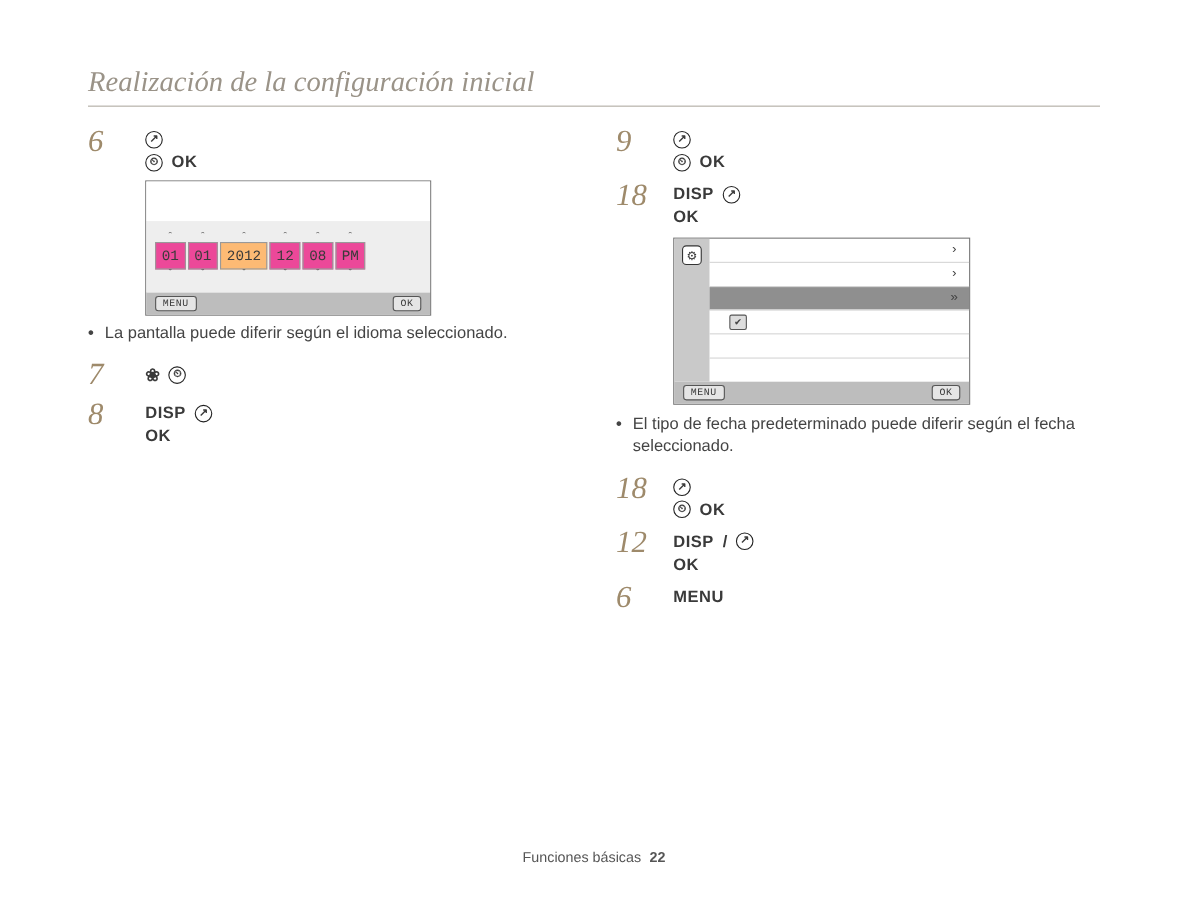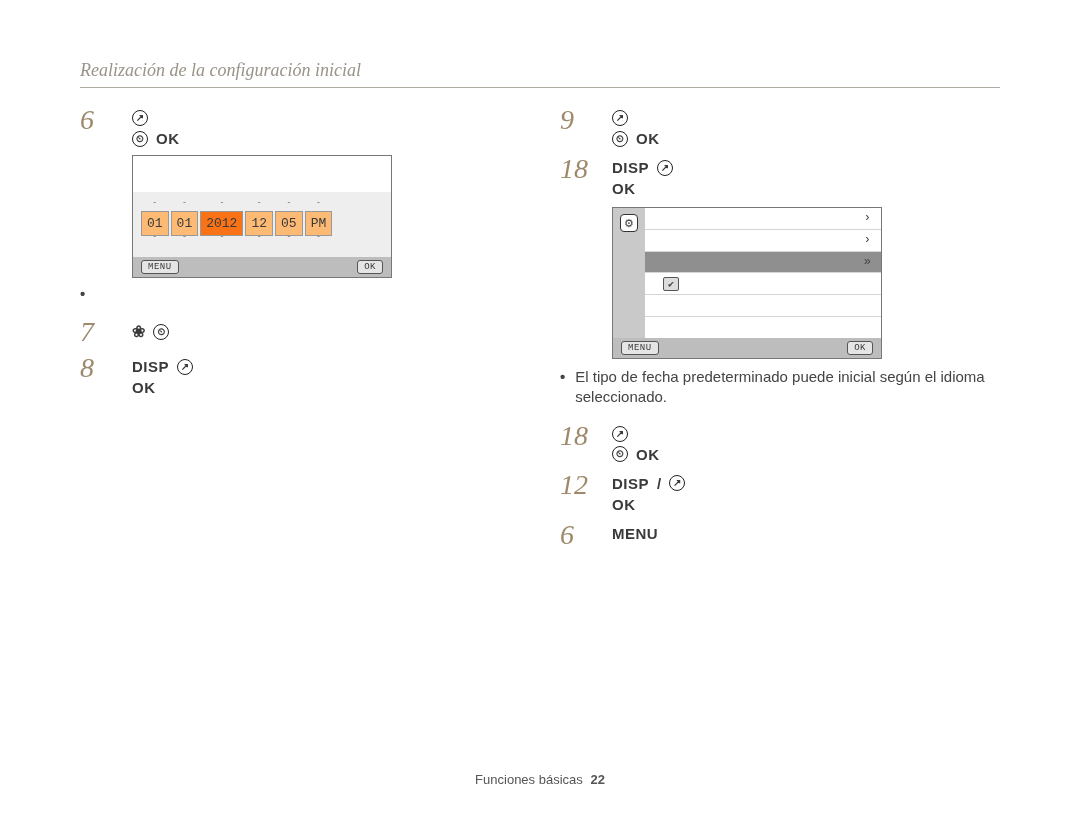--- a/index.html
+++ b/index.html
@@ -8,21 +8,21 @@
     height: 815px;
     background: #fff;
     font-family: Arial, Helvetica, sans-serif;
     color: #3a3a3a;
     position: relative;
     padding: 60px 80px 0 80px;
   }
   .page-title {
     font-family: "Times New Roman", serif;
     font-style: italic;
-    font-size: 18px;
+    font-size: 26px;
     color: #9a9388;
     margin-bottom: 6px;
     font-weight: 300;
   }
   .rule {
     border: none;
     border-top: 1px solid #b0aba2;
     margin-bottom: 18px;
   }
   .columns {
@@ -101,26 +101,26 @@
   .selcell {
     display: flex;
     flex-direction: column;
     align-items: center;
     font-family: "Courier New", monospace;
     font-size: 13px;
   }
   .chev { font-size: 9px; line-height: 1; color:#555; }
   .valbox {
     border: 1px solid #999;
-    background: #fdba74;
+    background: #ec4899;
     padding: 4px 5px;
     min-width: 26px;
     text-align: center;
   }
-  .valbox.sel { background: #f97316; min-width:40px; }
+  .valbox.sel { background: #fdba74; min-width:40px; }
   .screen-bot {
     background: #bdbdbd;
     display: flex;
     justify-content: space-between;
     padding: 3px 8px;
   }
   .screenbtn {
     border: 1px solid #555; border-radius: 3px;
     background: #e5e5e5;
     font-family: "Courier New", monospace;
@@ -211,38 +211,39 @@
             <div class="valbox sel">2012</div>
             <span class="chev">ˇ</span>
           </div>
           <div class="selcell">
             <span class="chev">ˆ</span>
             <div class="valbox">12</div>
             <span class="chev">ˇ</span>
           </div>
           <div class="selcell">
             <span class="chev">ˆ</span>
-            <div class="valbox">05</div>
+            <div class="valbox">08</div>
             <span class="chev">ˇ</span>
           </div>
           <div class="selcell">
             <span class="chev">ˆ</span>
             <div class="valbox">PM</div>
             <span class="chev">ˇ</span>
           </div>
         </div>
       </div>
       <div class="screen-bot">
         <div class="screenbtn">MENU</div>
         <div class="screenbtn">OK</div>
       </div>
     </div>
 
     <div class="note">
       <span class="bullet">•</span>
+      <span>La pantalla puede diferir según el idioma seleccionado.</span>
     </div>
 
     <div class="step">
       <div class="step-num">7</div>
       <div class="step-body">
         <div class="iconrow">
           <span style="font-size:16px;">❀</span>
           <span class="ico-circ">⏲</span>
         </div>
       </div>
@@ -325,21 +326,21 @@
         </div>
       </div>
       <div class="screen-bot">
         <div class="screenbtn">MENU</div>
         <div class="screenbtn">OK</div>
       </div>
     </div>
 
     <div class="note">
       <span class="bullet">•</span>
-      <span>El tipo de fecha predeterminado puede inicial según el idioma seleccionado.</span>
+      <span>El tipo de fecha predeterminado puede diferir según el fecha seleccionado.</span>
     </div>
 
     <div class="step">
       <div class="step-num">18</div>
       <div class="step-body">
         <div class="iconrow">
           <span class="ico-circ">
               <span class="arrow">↗</span>
             </span>
         </div>

